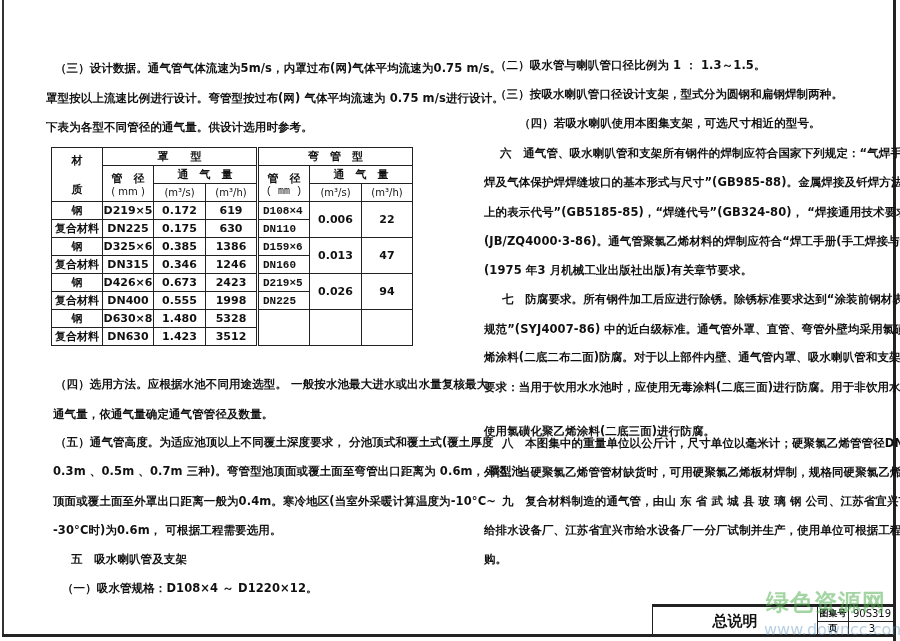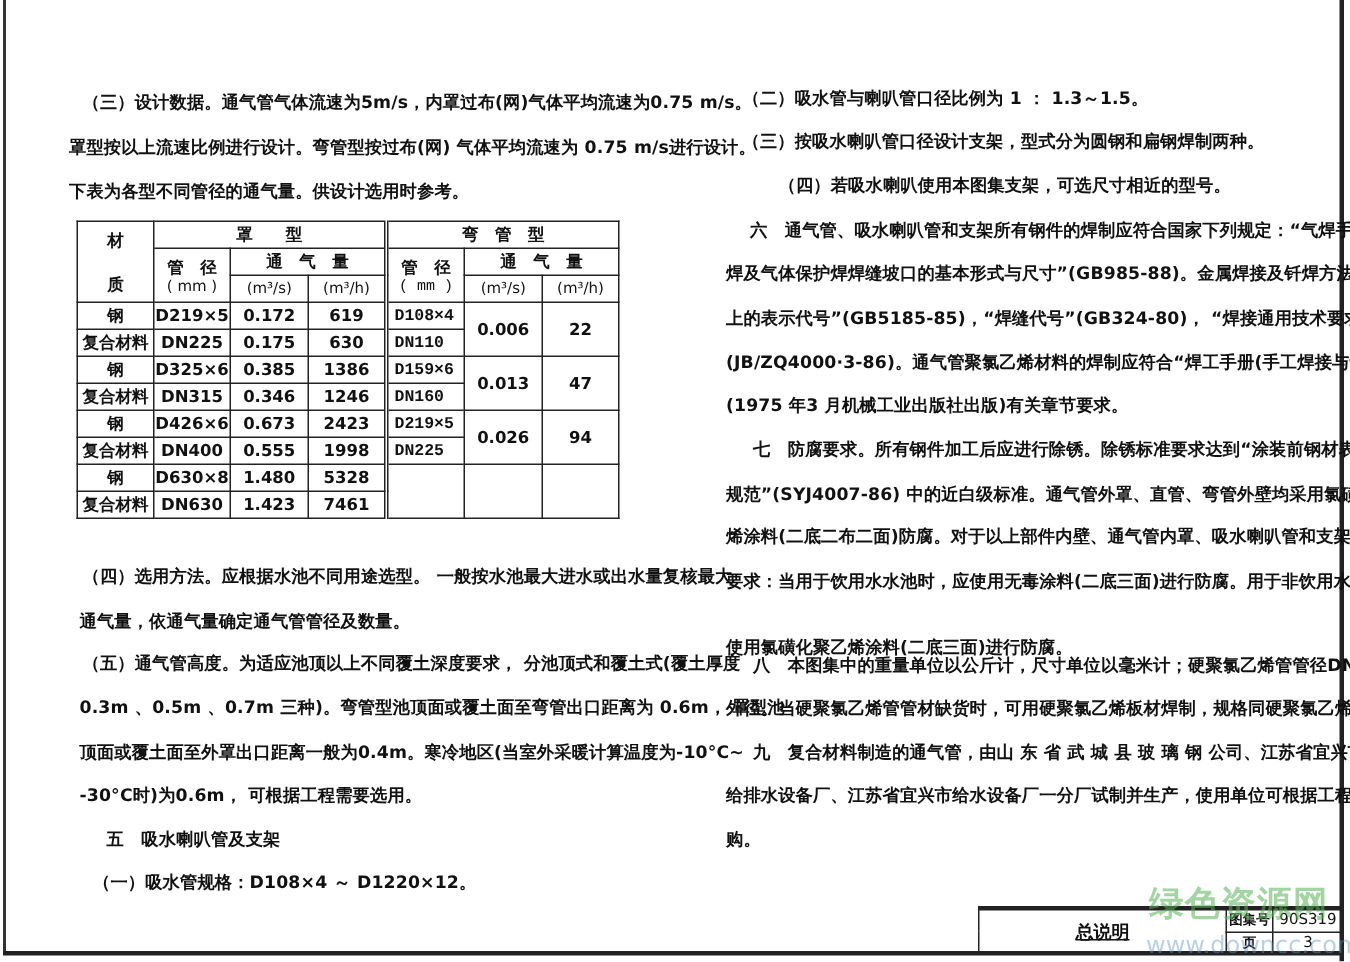--- a/index.html
+++ b/index.html
@@ -124,21 +124,21 @@
     <td>1.480</td>
     <td>5328</td>
     <td class="sep" rowspan="2"></td>
     <td rowspan="2"></td>
     <td rowspan="2"></td>
   </tr>
   <tr>
     <td>复合材料</td>
     <td>DN630</td>
     <td>1.423</td>
-    <td>7461</td>
+    <td>3512</td>
   </tr>
 </tbody>
   </table>
 
 <div class="p" style="left:55px;top:377px;">（四）选用方法。应根据水池不同用途选型。 一般按水池最大进水或出水量复核最大</div>
 <div class="p" style="left:53px;top:407px;">通气量，依通气量确定通气管管径及数量。</div>
 <div class="p" style="left:55px;top:435px;">（五）通气管高度。为适应池顶以上不同覆土深度要求， 分池顶式和覆土式(覆土厚度</div>
 <div class="p" style="left:53px;top:464px;">0.3m 、0.5m 、0.7m 三种)。弯管型池顶面或覆土面至弯管出口距离为 0.6m， 罩型池</div>
 <div class="p" style="left:53px;top:494px;">顶面或覆土面至外罩出口距离一般为0.4m。寒冷地区(当室外采暖计算温度为-10°C~</div>
 <div class="p" style="left:53px;top:523px;text-align:center;">-30°C时)为0.6m， 可根据工程需要选用。</div>
@@ -165,21 +165,21 @@
 <div class="p" style="left:484px;top:465px;">外径。当硬聚氯乙烯管管材缺货时，可用硬聚氯乙烯板材焊制，规格同硬聚氯乙烯管。</div>
 
 <div class="p" style="left:502px;top:494px;">九　复合材料制造的通气管，由山 东 省 武 城 县 玻 璃 钢 公司、江苏省宜兴市高塍</div>
 <div class="p" style="left:484px;top:523px;">给排水设备厂、江苏省宜兴市给水设备厂一分厂试制并生产，使用单位可根据工程需要订</div>
 <div class="p" style="left:484px;top:552px;">购。</div>
 
 <div class="tb-top"></div>
 <table class="tb">
   <tbody>
       <tr>
-    <td rowspan="2" style="width:164px;height:28px;font-weight:bold;font-size:12px;text-decoration:underline;">总说明</td>
+    <td rowspan="2" style="width:164px;height:28px;font-weight:bold;font-size:15px;">总说明</td>
     <td style="width:30px;height:13px;font-size:9px;font-weight:bold;">图集号</td>
     <td style="width:46px;font-size:10px;">90S319</td>
   </tr>
   <tr>
     <td style="height:13px;font-size:9px;font-weight:bold;">页</td>
     <td style="font-size:10px;">3</td>
   </tr>
 </tbody>
   </table>
 

